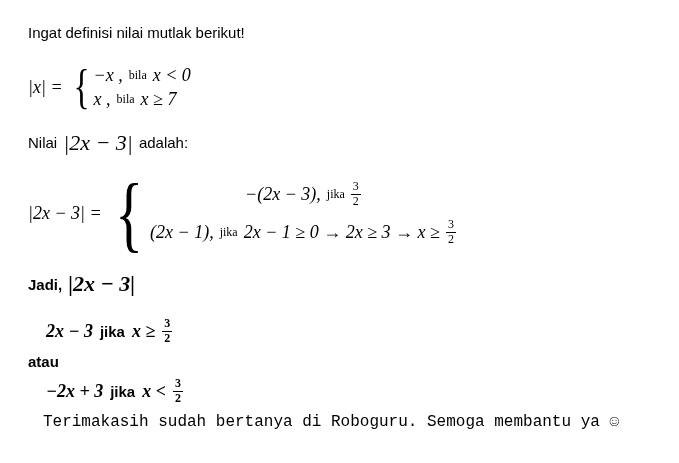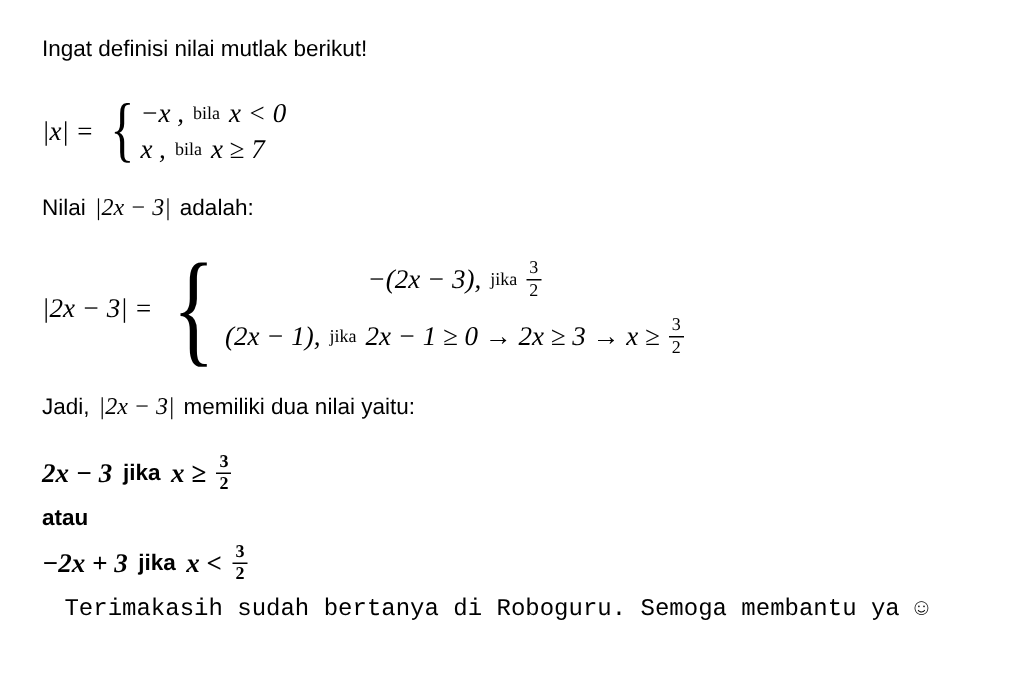--- a/index.html
+++ b/index.html
@@ -76,34 +76,34 @@
     font-style: normal;
     font-size: 12px;
     line-height: 1.15;
   }
   .frac .num {
     border-bottom: 1px solid #000000;
     padding: 0 2px;
   }
   .mixed-line {
     display: flex;
-    align-items: flex-start;
+    align-items: center;
     gap: 6px;
     font-size: 15px;
     margin: 0 0 20px 0;
   }
-  .mixed-line .math { font-size: 16px; }
-  .bold { font-weight: normal; }
+  .mixed-line .math { font-size: 22px; }
+  .bold { font-weight: bold; }
   .result-line {
     display: flex;
     align-items: center;
     gap: 7px;
     font-weight: bold;
     font-size: 15px;
-    margin: 0 0 7px 0;
+    margin: 0 0 7px 18px;
   }
   .result-line .math { font-weight: bold; }
   .result-line .frac { font-weight: bold; }
   .atau-line {
     font-weight: bold;
     font-size: 15px;
     margin: 2px 0 7px 0;
   }
   .footer {
     text-align: center;
@@ -161,21 +161,20 @@
             <span class="num">3</span>
             <span class="den">2</span>
           </span>
       </div>
     </div>
   </div>
 
   <div class="mixed-line bold">
     <span>Jadi,</span>
     <span class="math">|2x − 3|</span>
-    <span>memiliki dua nilai yaitu:</span>
   </div>
 
   <div class="result-line">
     <span class="math">2x − 3</span>
     <span>jika</span>
     <span class="math">x ≥</span>
     <span class="frac">
         <span class="num">3</span>
         <span class="den">2</span>
       </span>

